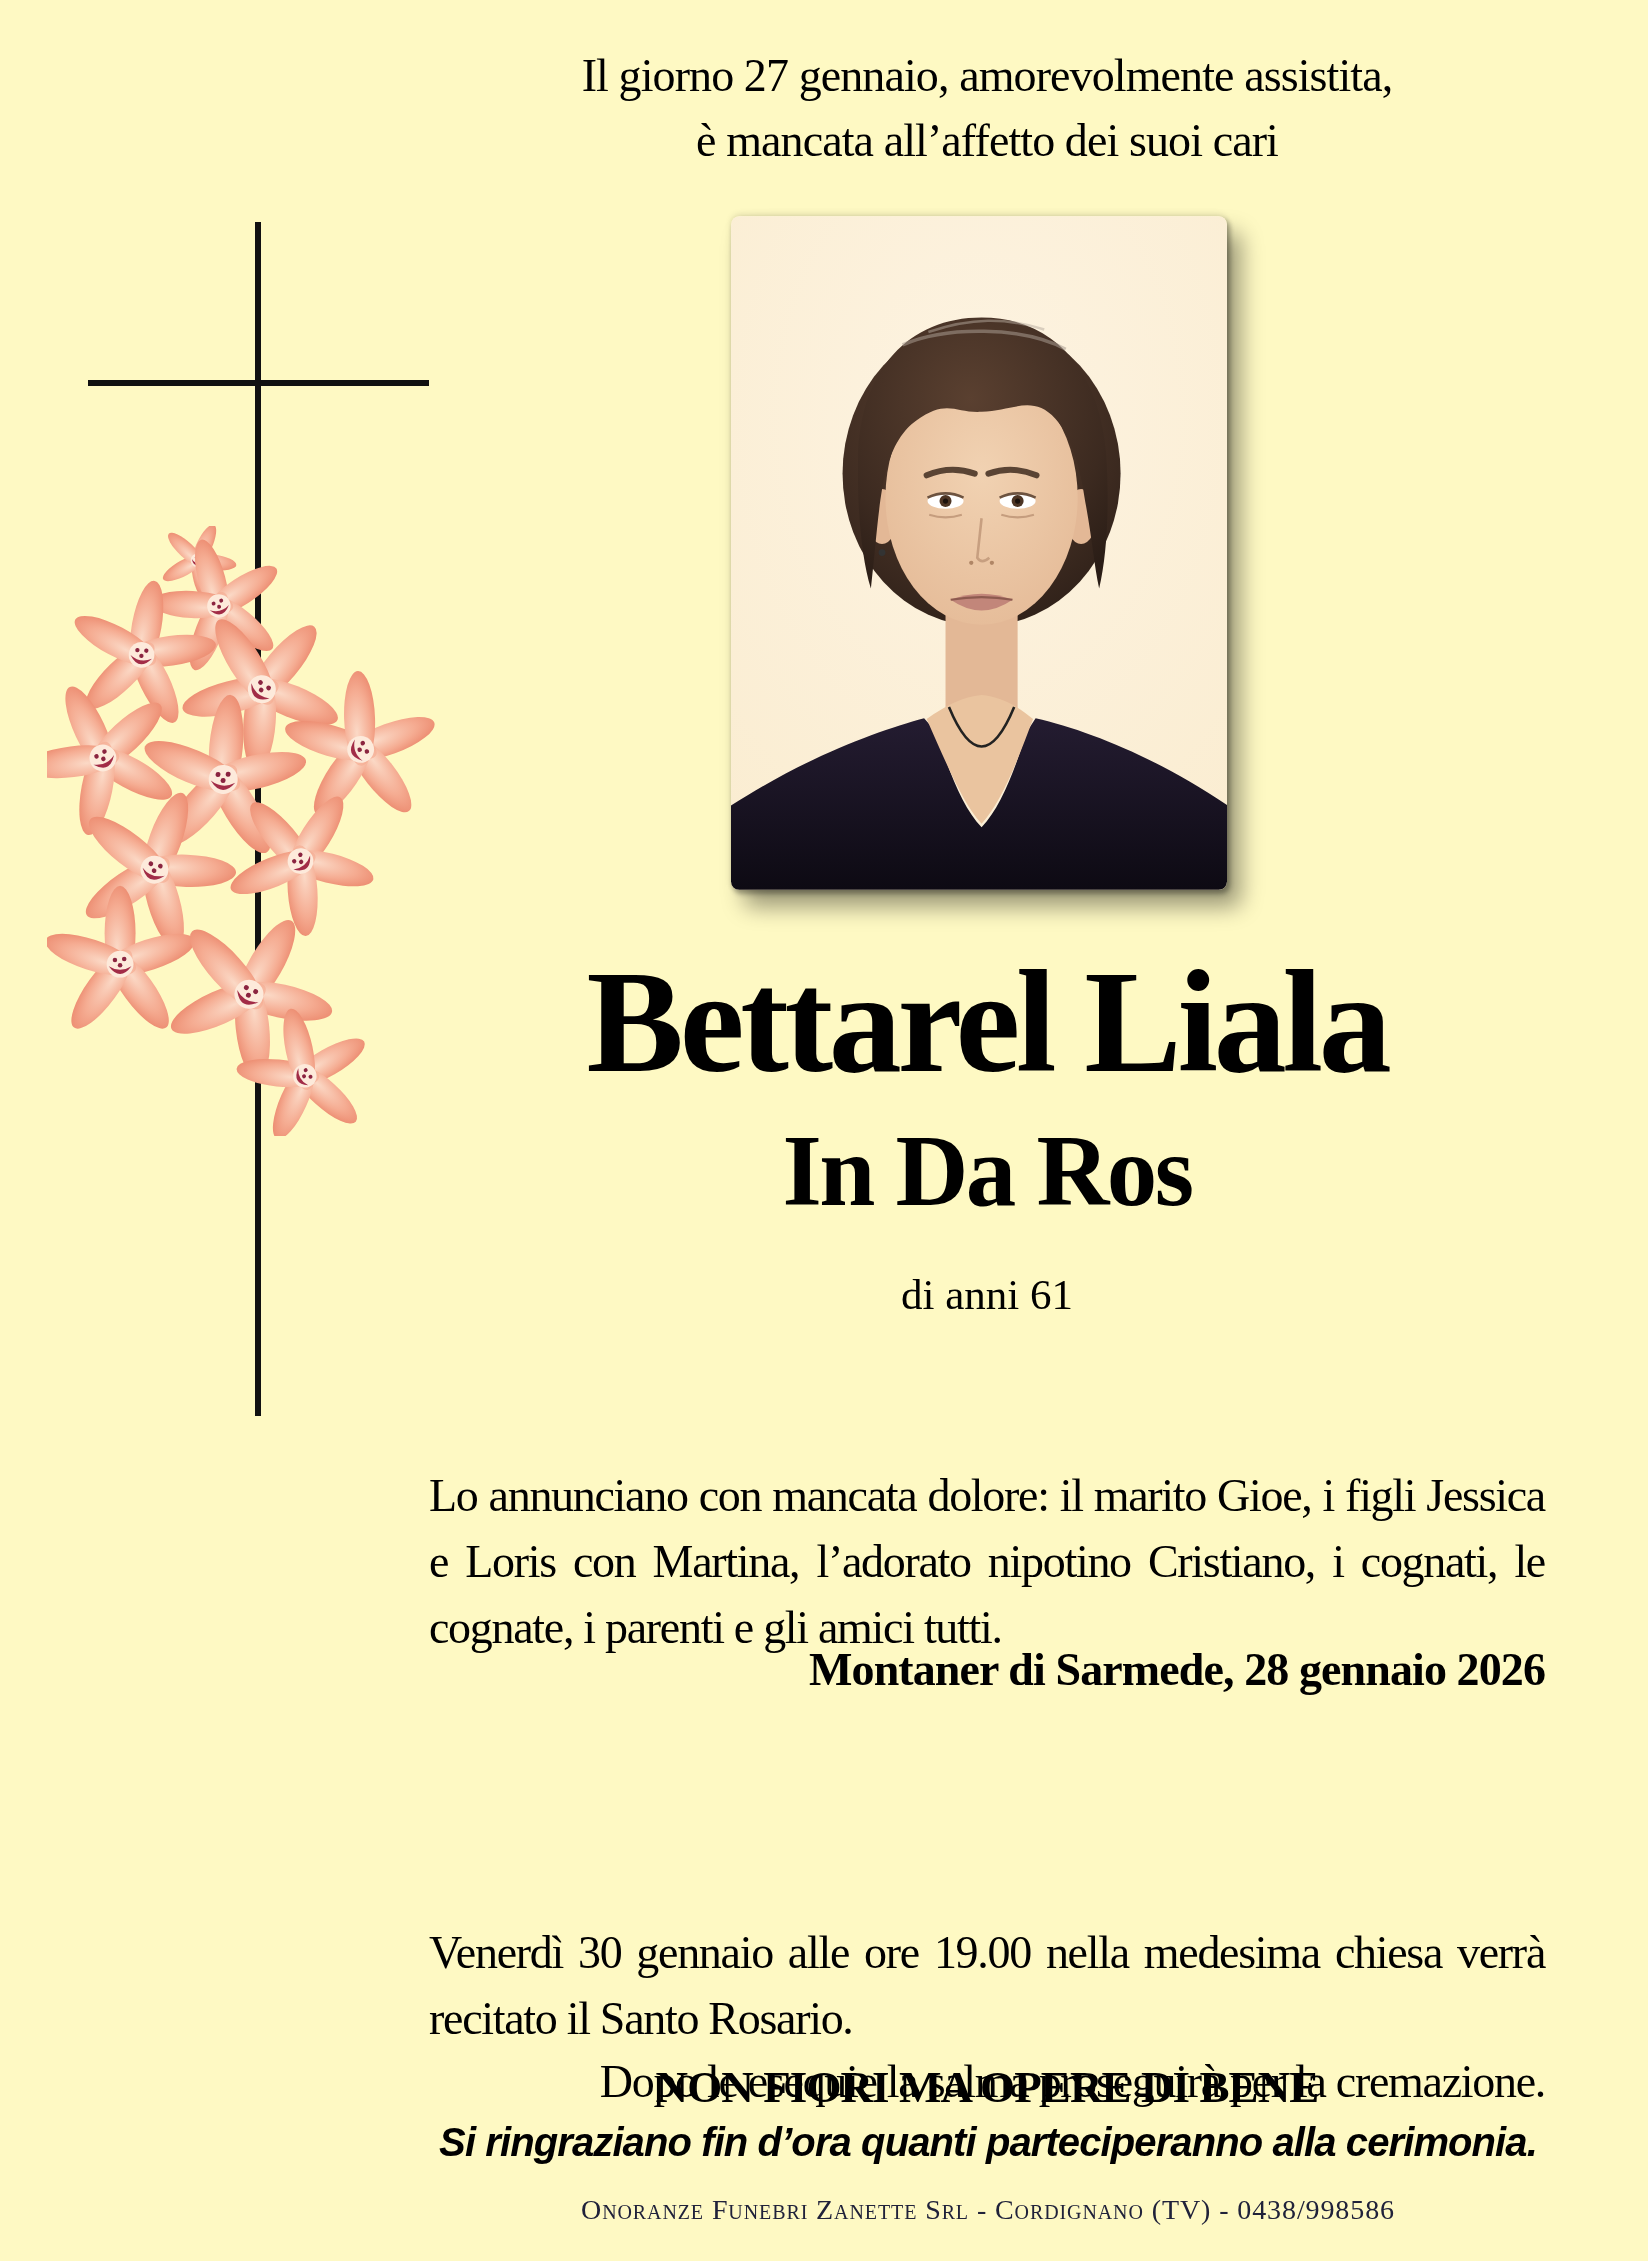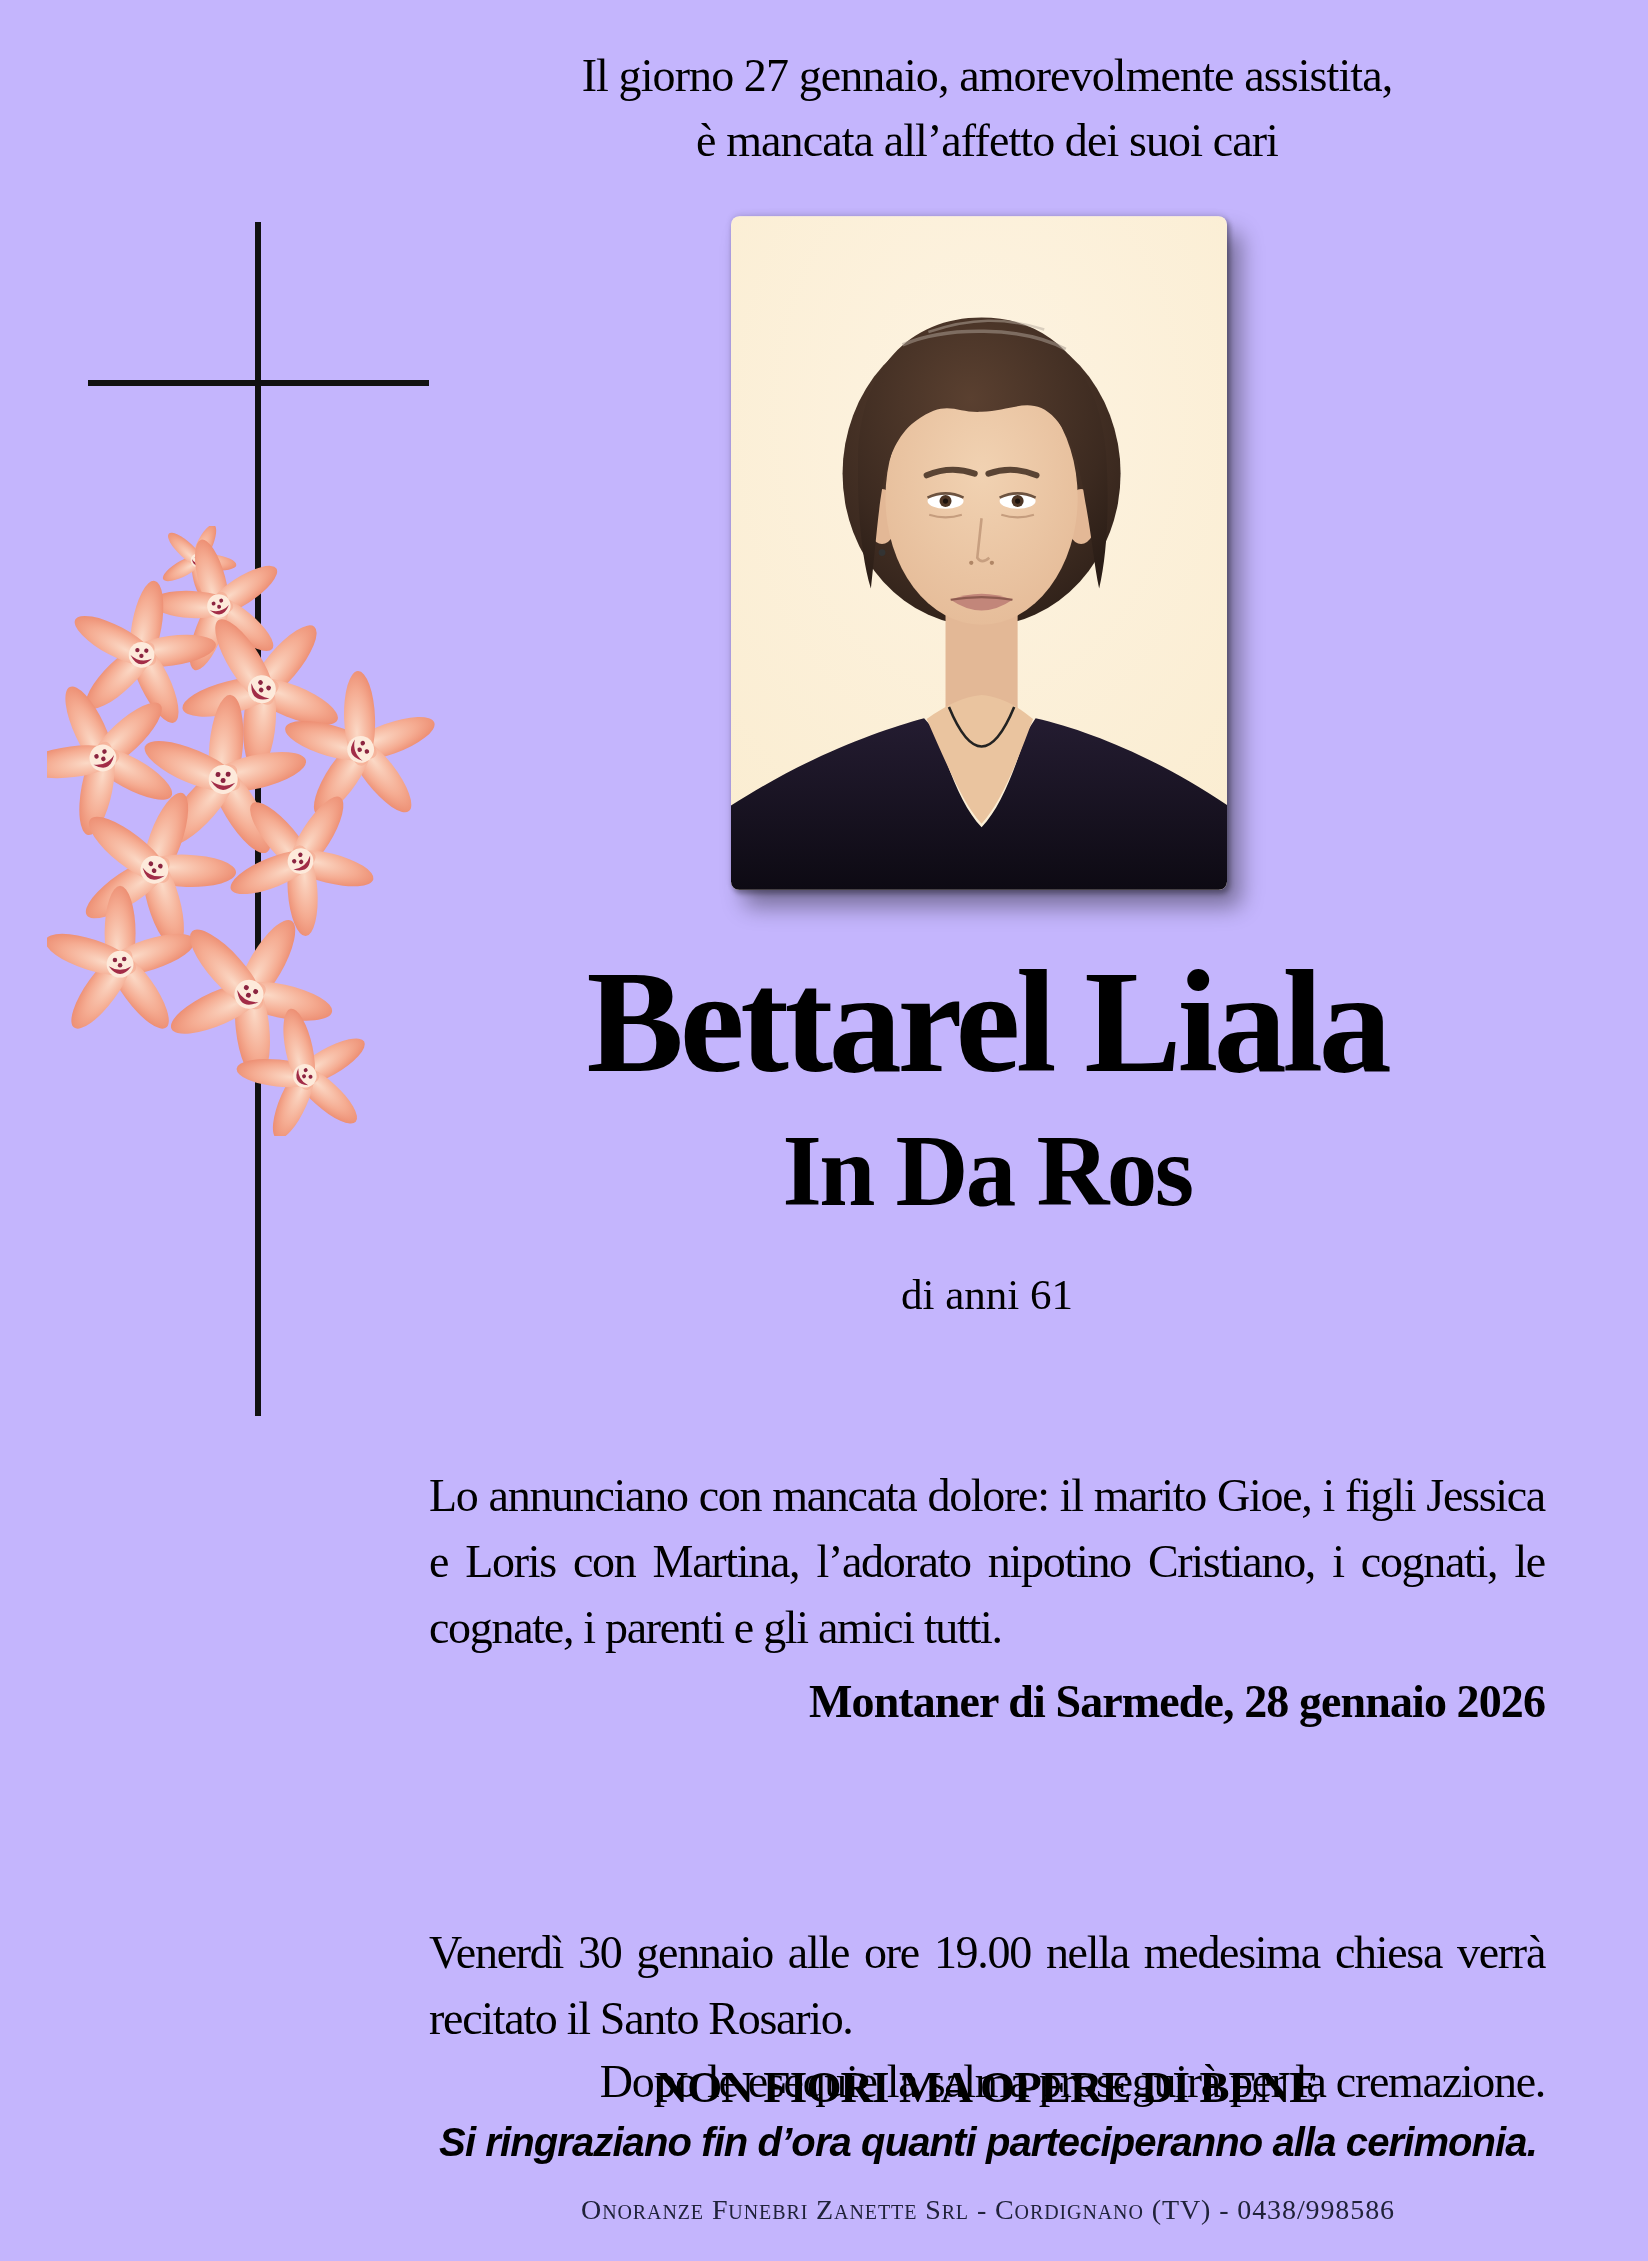--- a/index.html
+++ b/index.html
@@ -1,18 +1,18 @@
 <!DOCTYPE html>
 <html style="font-size:13.7px"><head>
 <meta charset="utf-8">
 <style>
   html,body { margin:0; padding:0; background:#ffffff; }
   .page {
     position:relative; width:1649px; height:2261px;
-    background:#c4b5fd; overflow:hidden;
+    background:#fef9c3; overflow:hidden;
     font-family:"Liberation Serif","DejaVu Serif",serif;
     color:#000;
   }
   .abs { position:absolute; }
 
   .intro {
     left:429px; top:43px; width:1116px;
     text-align:center; font-size:46px; line-height:1.42;
     letter-spacing:-0.9px;
   }
@@ -48,21 +48,21 @@
 
   .bodytext {
     left:429px; width:1116px;
     font-size:46px; line-height:1.44; letter-spacing:-1.3px;
     text-align:justify;
   }
   .announce  { top:1417px; }
   .dateline  {
     left:429px; top:1642px; width:1116px;
     font-size:46px; font-weight:bold; text-align:right;
-    letter-spacing:-0.9px; line-height:1.2;margin-top:32px;
+    letter-spacing:-0.9px; line-height:1.2;
   }
   .funeral   { top:1748px; }
   .rosary    { top:1874px; }
   .cremation { top:2003px; text-align:right; }
 
   .noflowers {
     left:429px; top:2063px; width:1116px;
     text-align:center; font-weight:bold; font-size:45px;
     letter-spacing:-0.9px; line-height:1.1;
   }

